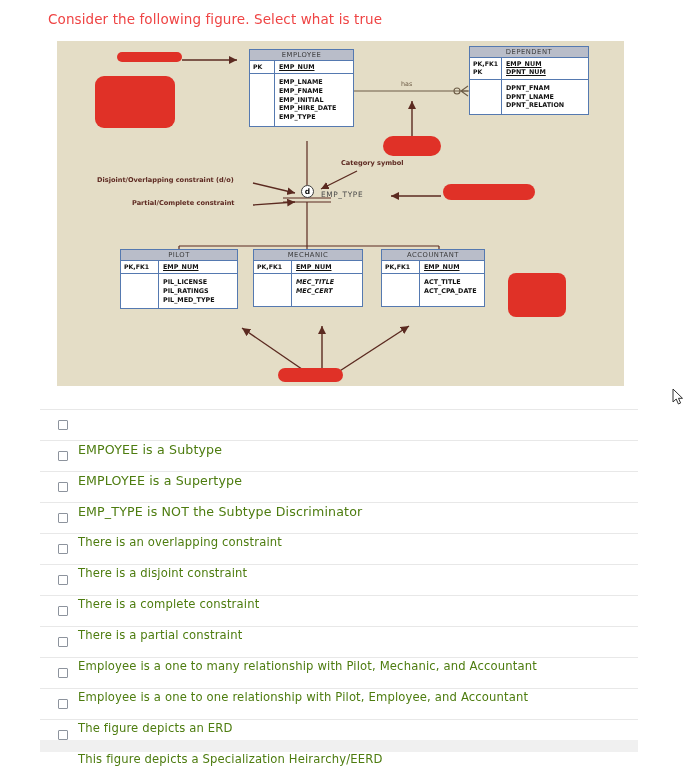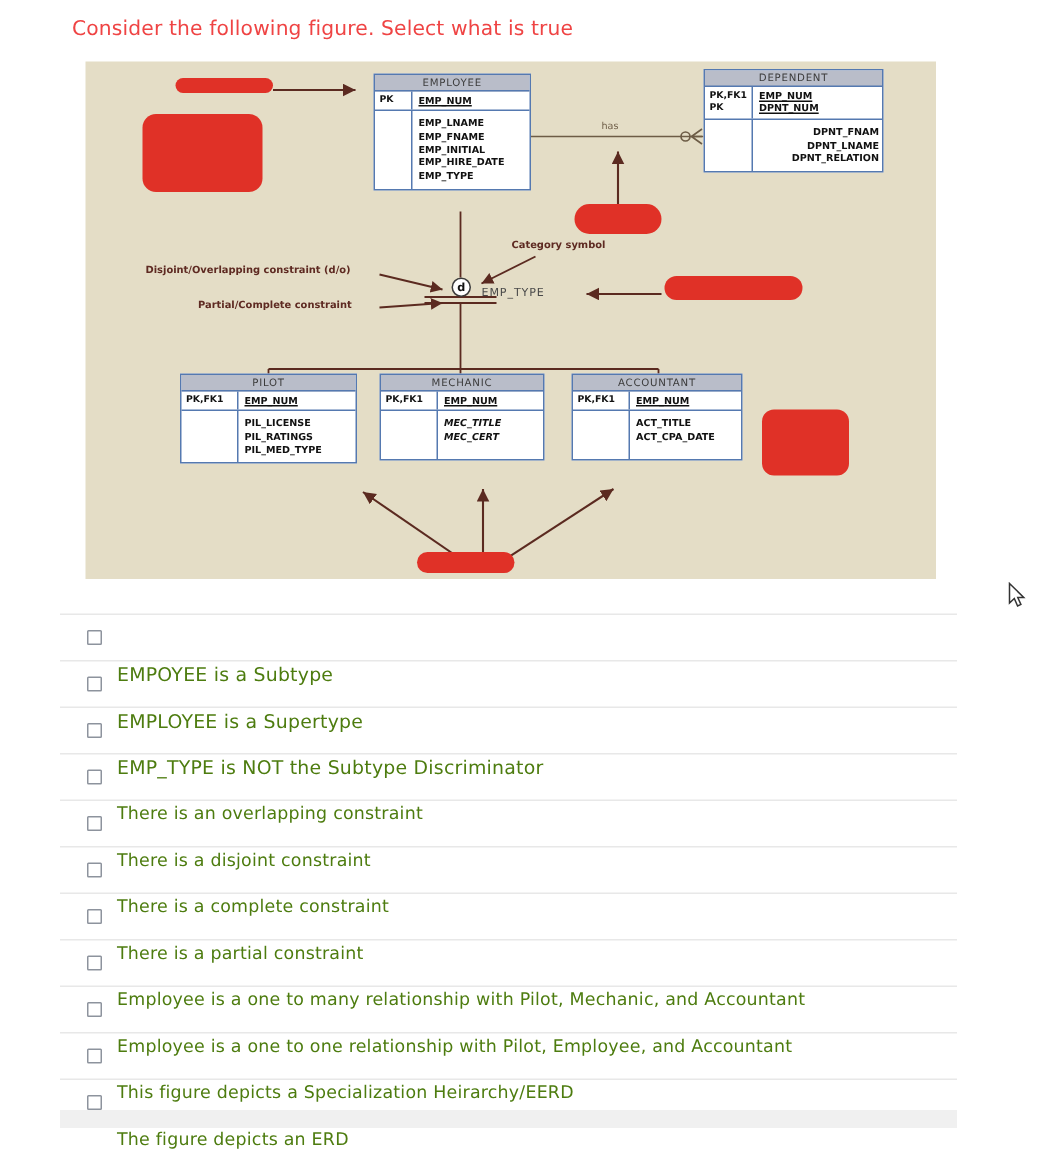--- a/index.html
+++ b/index.html
@@ -225,21 +225,21 @@
         <div>PK,FK1</div>
         <div>PK</div>
       </div>
       <div class="ent-attrs">
         <div class="u">EMP_NUM</div>
         <div class="u">DPNT_NUM</div>
       </div>
     </div>
     <div class="ent-row">
       <div class="ent-key" style="width:32px;">&nbsp;</div>
-      <div class="ent-attrs" style="padding-top:4px;padding-bottom:4px;text-align:right;">
+      <div class="ent-attrs" style="padding-top:4px;padding-bottom:4px;">
         <div>DPNT_FNAM</div>
         <div>DPNT_LNAME</div>
         <div>DPNT_RELATION</div>
       </div>
     </div>
   </div>
 
   <div class="rel-label" style="left:344px;top:39px;">has</div>
 
   <div class="cat-d" style="left:244px;top:144px;">d</div>
@@ -285,21 +285,21 @@
     </div>
     <div class="ent-row">
       <div class="ent-key" style="width:38px;">&nbsp;</div>
       <div class="ent-attrs" style="padding-top:4px;padding-bottom:10px;font-style:italic;">
         <div>MEC_TITLE</div>
         <div>MEC_CERT</div>
       </div>
     </div>
   </div>
 
-  <div class="entity" style="left:324px;top:208px;width:114px;">
+  <div class="entity" style="left:324px;top:208px;width:104px;">
     <div class="ent-head">ACCOUNTANT</div>
     <div class="ent-row pkrow">
       <div class="ent-key" style="width:38px;">
         <div>PK,FK1</div>
       </div>
       <div class="ent-attrs">
         <div class="u">EMP_NUM</div>
       </div>
     </div>
     <div class="ent-row">
@@ -362,26 +362,26 @@
     <span class="opt-label">Employee is a one to many relationship with Pilot, Mechanic, and Accountant</span>
   </div>
 
   <div class="opt-row">
     <span class="cbx"></span>
     <span class="opt-label">Employee is a one to one relationship with Pilot, Employee, and Accountant</span>
   </div>
 
   <div class="opt-row">
     <span class="cbx"></span>
+    <span class="opt-label">The figure depicts an ERD</span>
+  </div>
+
+  <div class="opt-row">
+    <span class="cbx"></span>
     <span class="opt-label">This figure depicts a Specialization Heirarchy/EERD</span>
-  </div>
-
-  <div class="opt-row">
-    <span class="cbx"></span>
-    <span class="opt-label">The figure depicts an ERD</span>
   </div>
 
 </div>
 
 <div class="bottom-strip"></div>
 
 <svg class="cursor" viewBox="0 0 12 18">
   <path d="M1,1 L1,14 L4.2,11 L6.4,16 L8.6,15 L6.5,10.3 L10.5,10.3 z" fill="#ffffff" stroke="#333333" stroke-width="1"></path>
 </svg>
 

